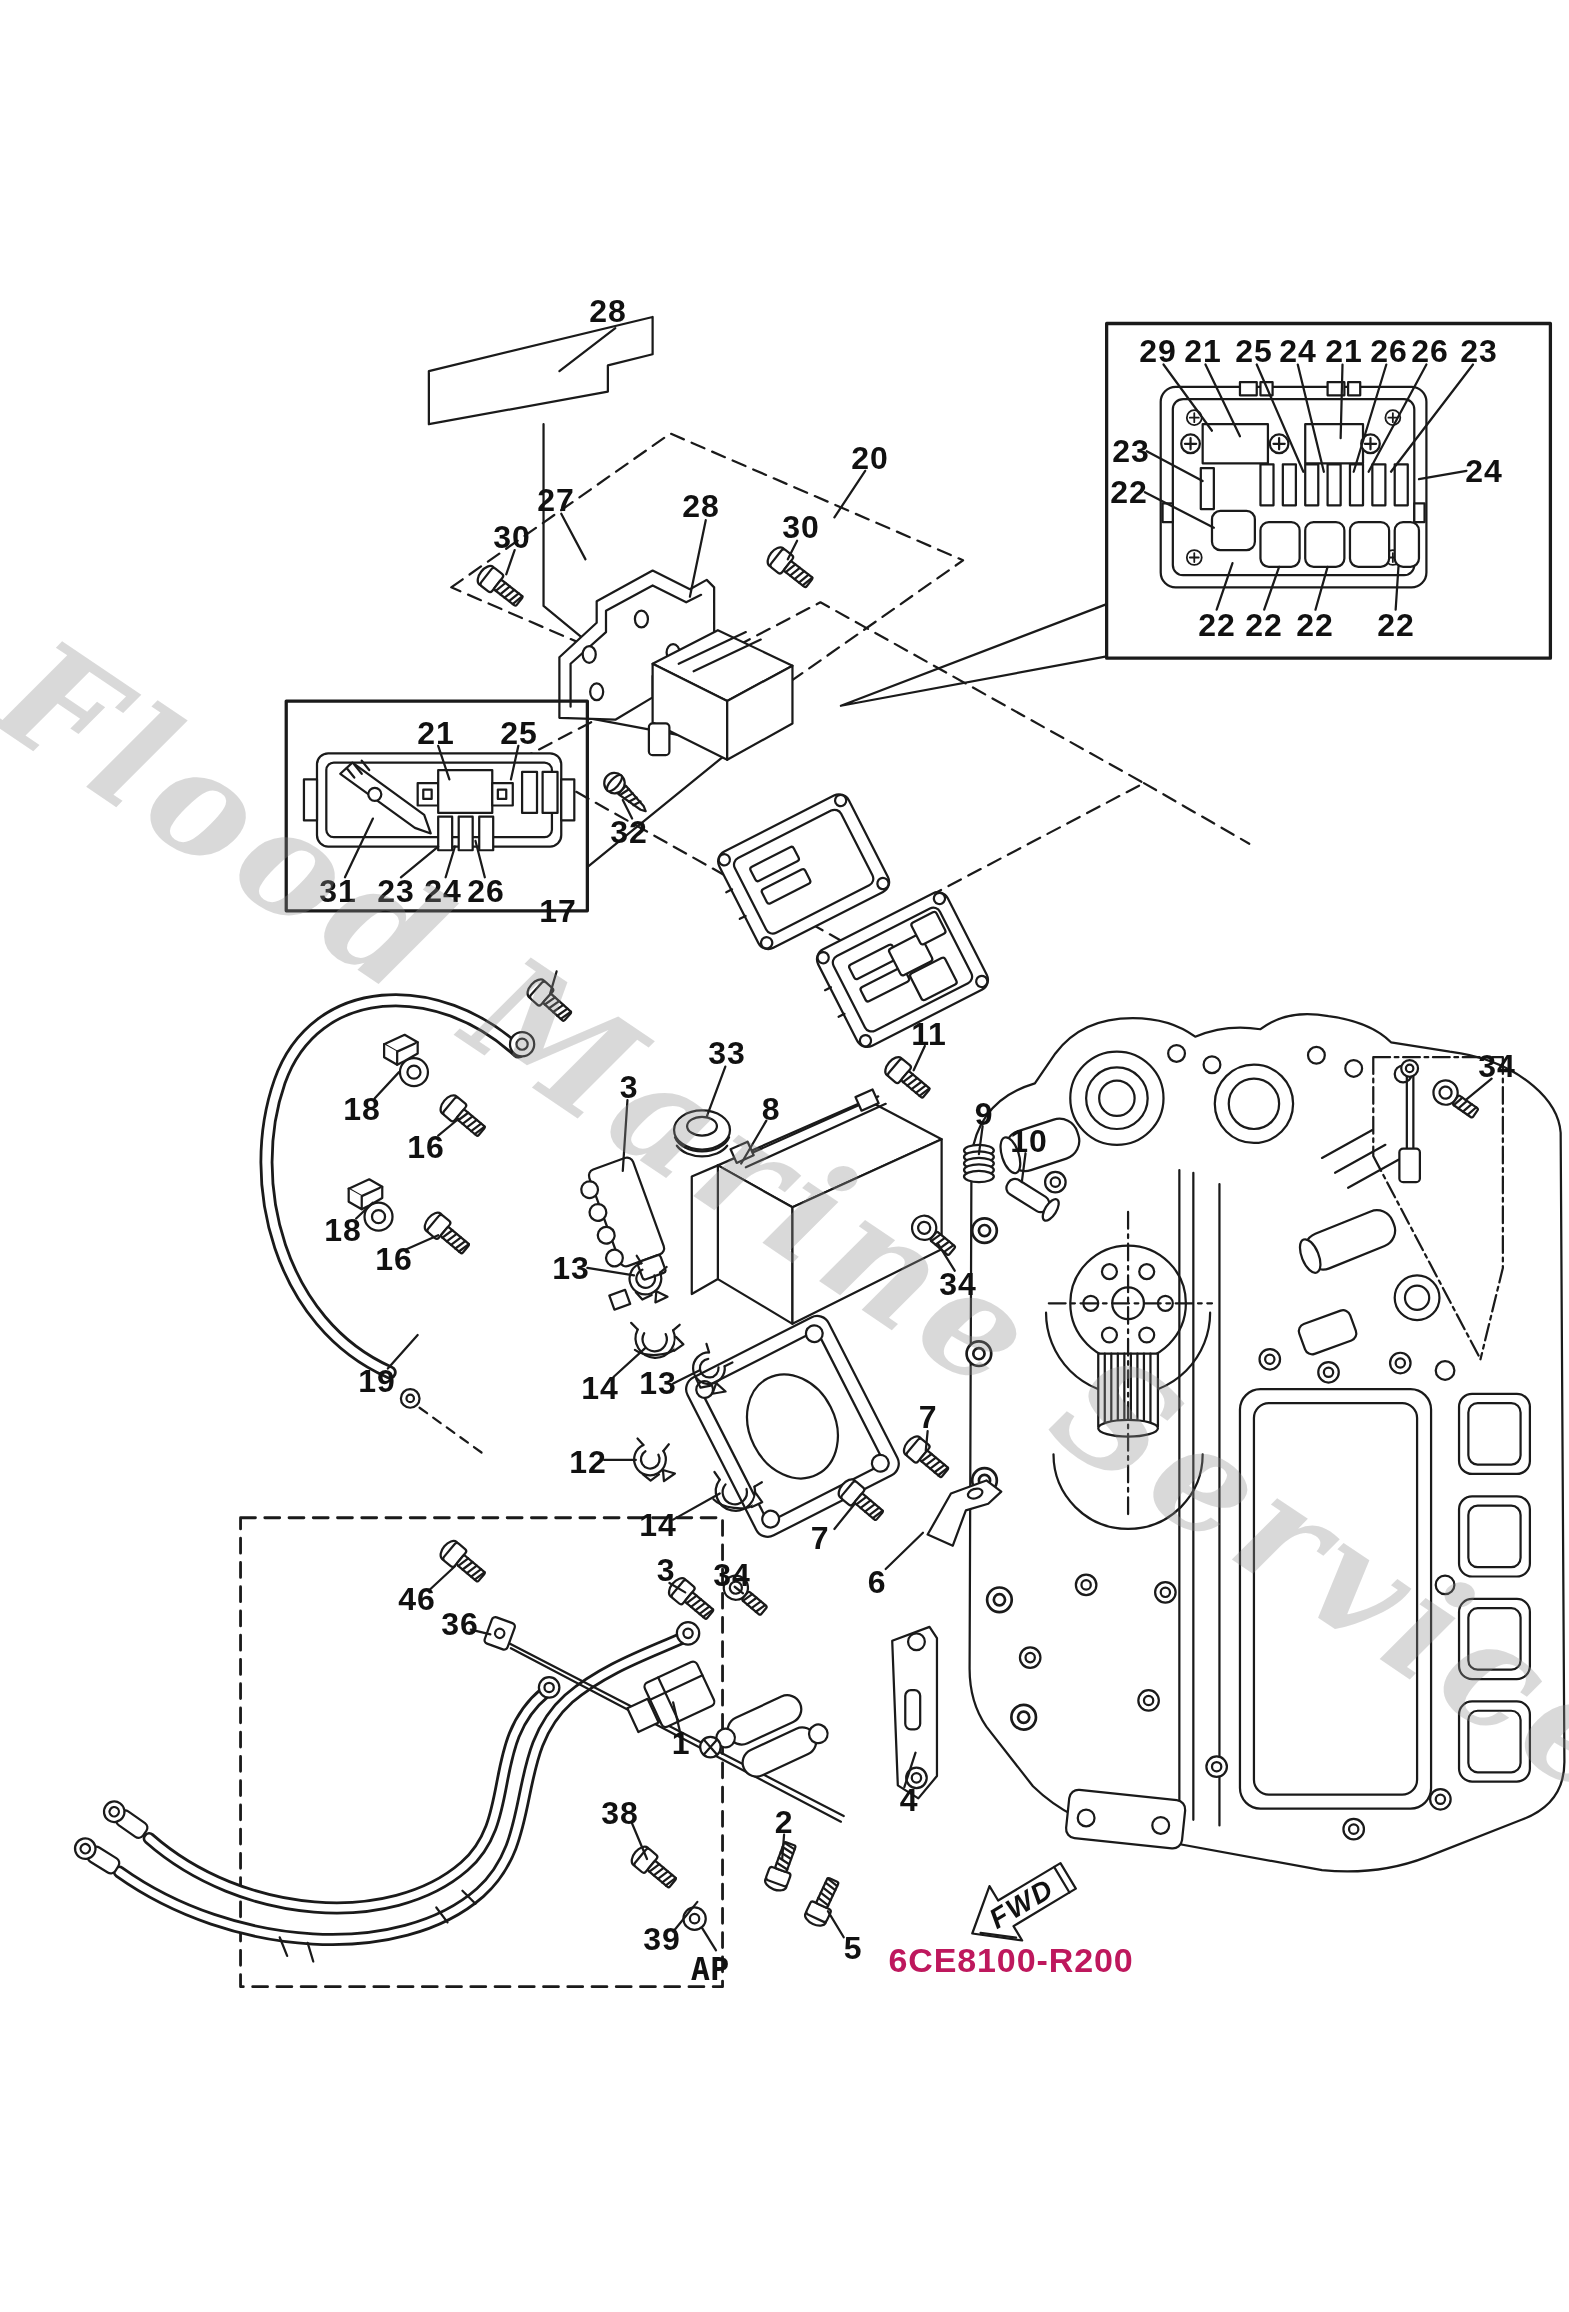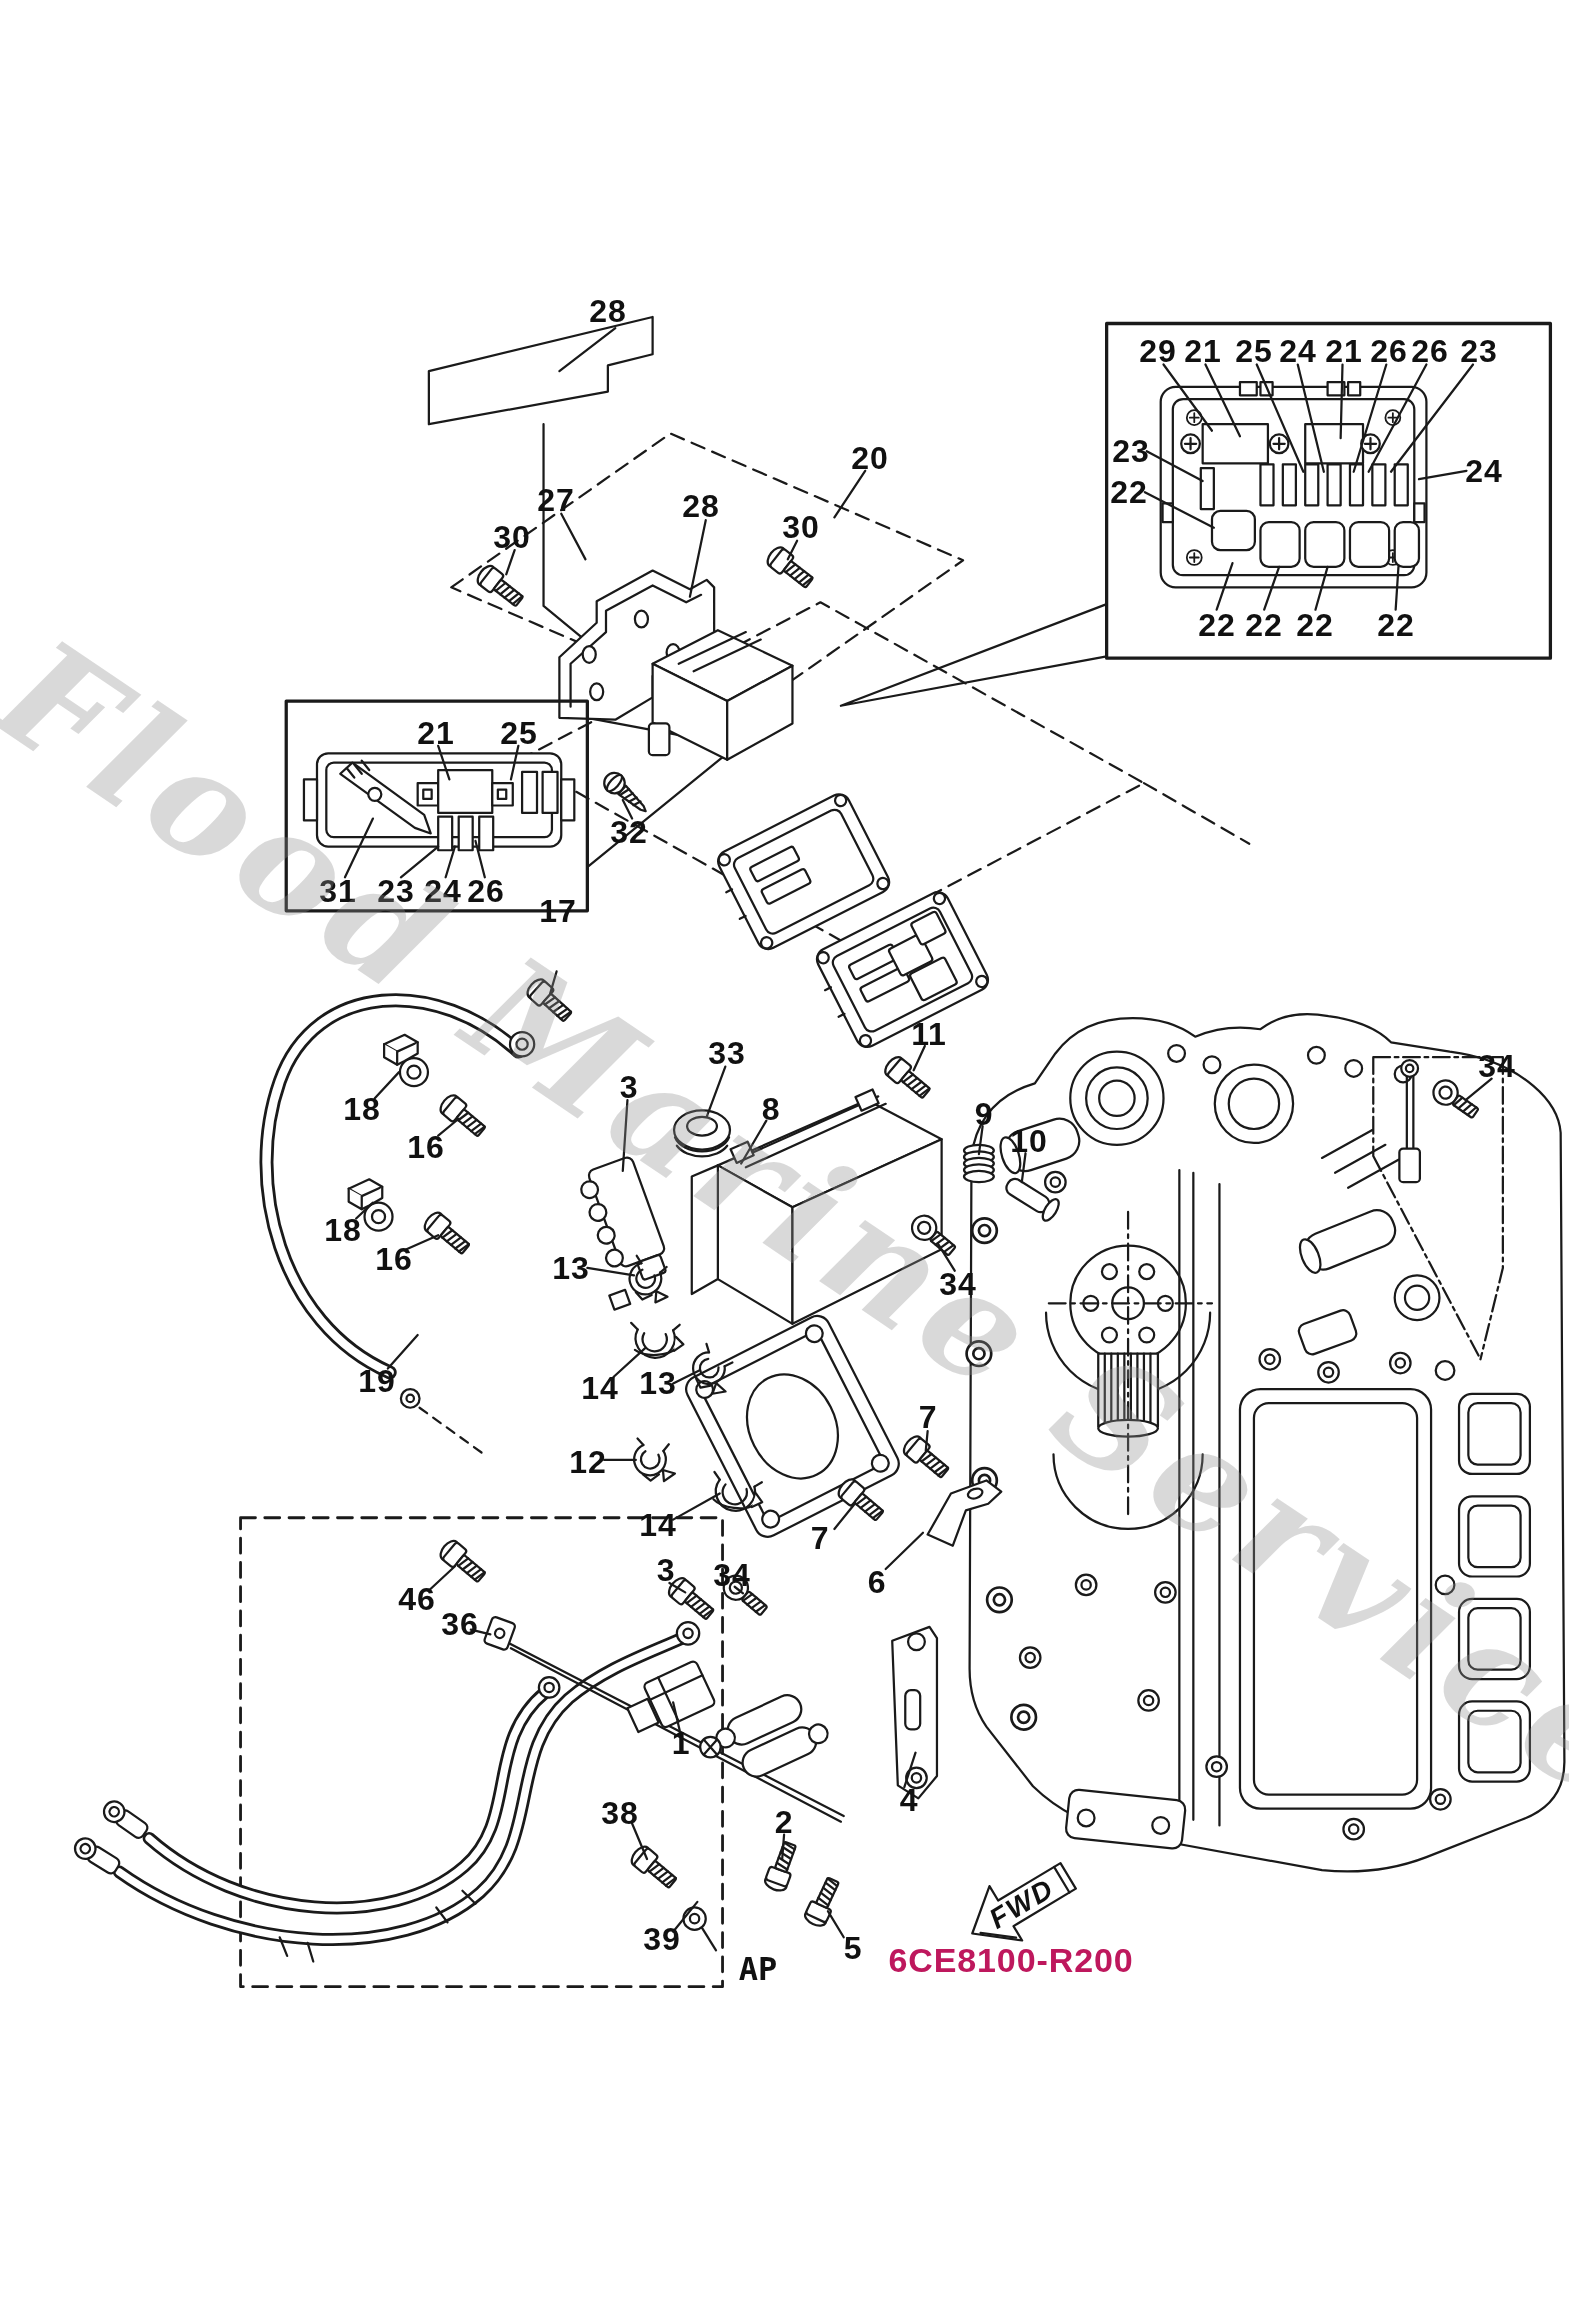--- a/index.html
+++ b/index.html
@@ -2,21 +2,21 @@
 <html style="font-size:15px"><head>
 <meta charset="utf-8">
 <style>
   html,body{margin:0;padding:0;background:#fff;}
   body{width:1570px;height:2313px;overflow:hidden;font-family:"Liberation Sans",sans-serif;}
   .stage{position:relative;width:1570px;height:2313px;background:#fff;}
   svg.art{position:absolute;left:0;top:0;z-index:1;}
   #callouts{position:absolute;left:0;top:0;width:100%;height:100%;z-index:3;pointer-events:none;}
   .callout{position:absolute;transform:translate(-50%,-50%);font:700 32px "Liberation Sans",sans-serif;color:#111;letter-spacing:0.9px;white-space:nowrap;}
   .code-label{position:absolute;transform:translate(-50%,-50%);font:700 34px "Liberation Sans",sans-serif;color:#be185d;letter-spacing:0.9px;z-index:3;}
-  .ap-label{position:absolute;transform:translate(-50%,-50%);font:700 32px "DejaVu Sans Mono",monospace;color:#111;z-index:3;margin-left:48px;}
+  .ap-label{position:absolute;transform:translate(-50%,-50%);font:700 32px "DejaVu Sans Mono",monospace;color:#111;z-index:3;}
   .fwd-label{position:absolute;transform:translate(-50%,-50%) rotate(-31deg);font:700 italic 28px "Liberation Sans",sans-serif;color:#111;letter-spacing:1.9px;z-index:3;}
   .watermark{position:absolute;left:65px;top:606px;transform-origin:0 0;transform:rotate(34deg);
     font:700 italic 147px "DejaVu Serif",serif;color:#8f8f8f;opacity:.33;letter-spacing:9.3px;
     white-space:nowrap;z-index:5;pointer-events:none;}
 </style>
 </head>
 <body>
 
 <div class="stage">
 

